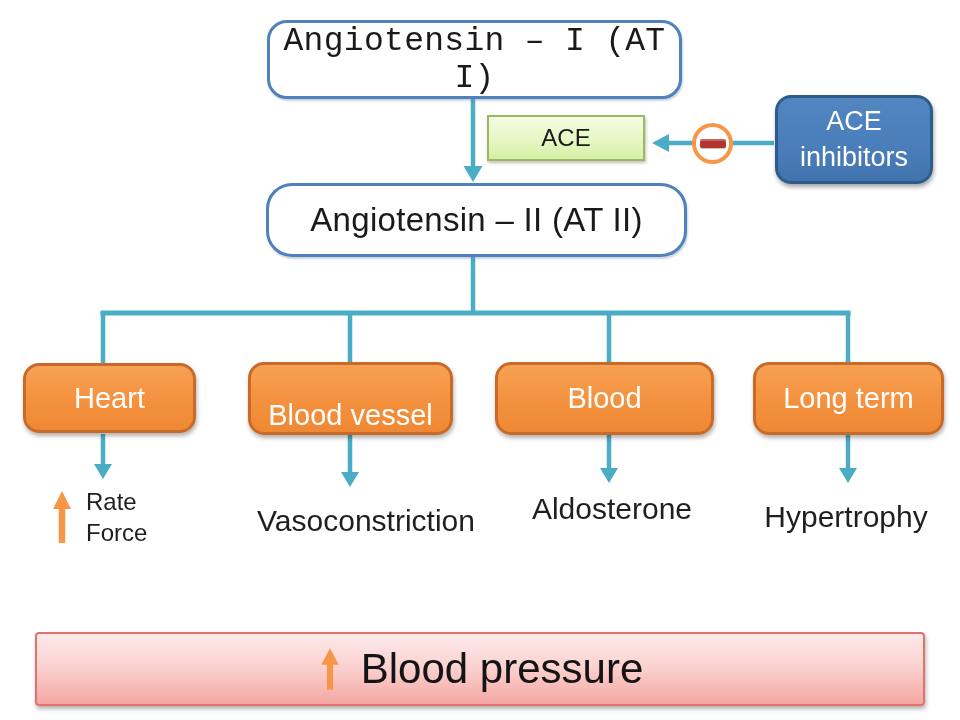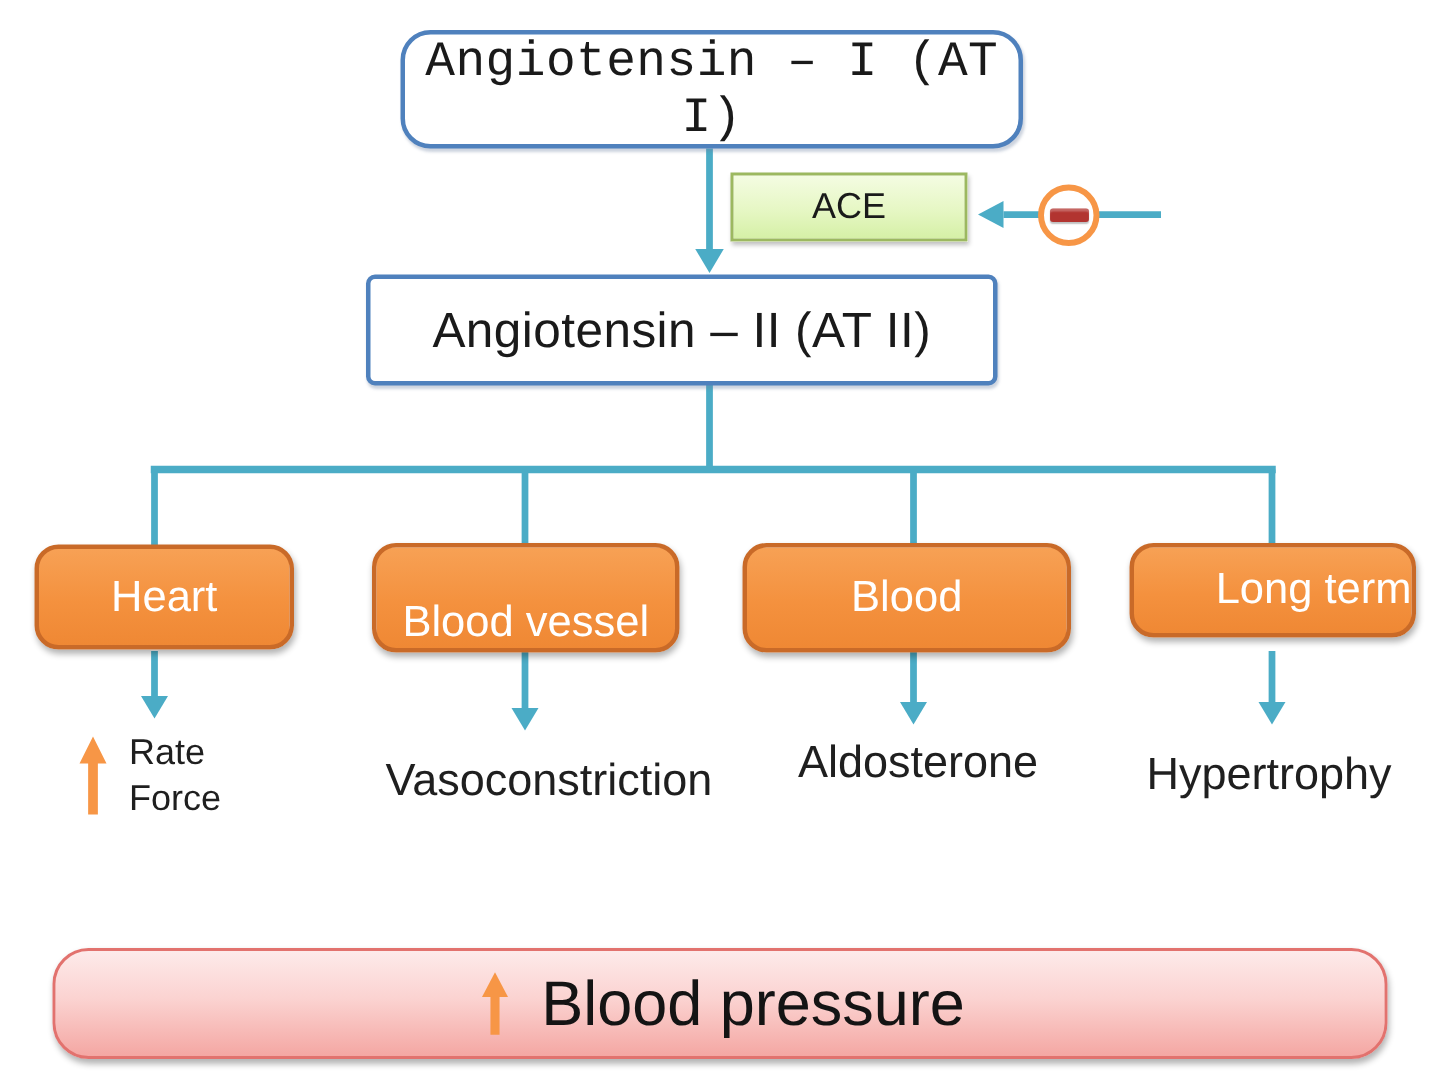--- a/index.html
+++ b/index.html
@@ -37,21 +37,21 @@
     box-sizing:border-box;display:flex;align-items:center;justify-content:center;
   }
   .minus-bar{width:26px;height:9px;background:#B23430;border-radius:2px;box-shadow:inset 0 2px 1px rgba(255,255,255,.25), 0 1px 1px rgba(0,0,0,.25);}
   .effect-label{position:absolute;z-index:2;color:#1f1f1f;}
   .center-label{text-align:center;font-size:30px;line-height:38px;}
   .rate-force{display:flex;align-items:center;gap:12px;}
   .rate-force .lines{display:flex;flex-direction:column;font-size:24px;line-height:31px;}
   .outcome-box{
     position:absolute;left:35px;top:632px;width:890px;height:74px;z-index:2;
     background:linear-gradient(180deg,#FDEAEA 0%,#FBD3D1 45%,#F4A7A3 100%);
-    border:2px solid #E2726E;border-radius:24px;box-sizing:border-box;
+    border:2px solid #E2726E;border-radius:4px;box-sizing:border-box;
     display:flex;align-items:center;justify-content:center;gap:18px;
     box-shadow:1px 3px 4px rgba(0,0,0,.3);
     font-size:42px;color:#141414;
   }
 </style>
 </head>
 <body>
 
 <div id="slide">
 
@@ -86,35 +86,38 @@
   </div>
 
   <div class="node ace-node" style="left:487px;top:115px;width:158px;height:46px;">
     <span>ACE</span>
   </div>
 
   <div class="minus-badge">
     <div class="minus-bar"></div>
   </div>
 
+  <div class="node inhibitor-node" style="left:775px;top:95px;width:158px;height:89px;">
+    <span>ACE inhibitors</span>
+  </div>
 
-  <div class="node white-node" style="left:244px;top:183px;width:421px;height:74px;border-radius:6px;">
+  <div class="node white-node" style="left:266px;top:183px;width:421px;height:74px;border-radius:26px;">
     <span>Angiotensin – II (AT II)</span>
   </div>
 
   <div class="node organ-node" style="left:23px;top:363px;width:173px;height:70px;">
     <span>Heart</span>
   </div>
   <div class="node organ-node" style="left:248px;top:362px;width:205px;height:73px;align-items:flex-end;">
     <span>Blood vessel</span>
   </div>
   <div class="node organ-node" style="left:495px;top:362px;width:219px;height:73px;">
     <span>Blood</span>
   </div>
-  <div class="node organ-node" style="left:753px;top:362px;width:191px;height:63px;justify-content:flex-end;">
+  <div class="node organ-node" style="left:753px;top:362px;width:191px;height:73px;">
     <span>Long term</span>
   </div>
 
   <div class="effect-label center-label" style="left:246px;top:502px;width:240px;">
     <span>Vasoconstriction</span>
   </div>
 
   <div class="effect-label rate-force" style="left:50px;top:486px;">
     <svg width="24" height="56" viewBox="0 0 24 56">
       <line x1="12" y1="54" x2="12" y2="18" stroke="#F79646" stroke-width="6.5"></line>

